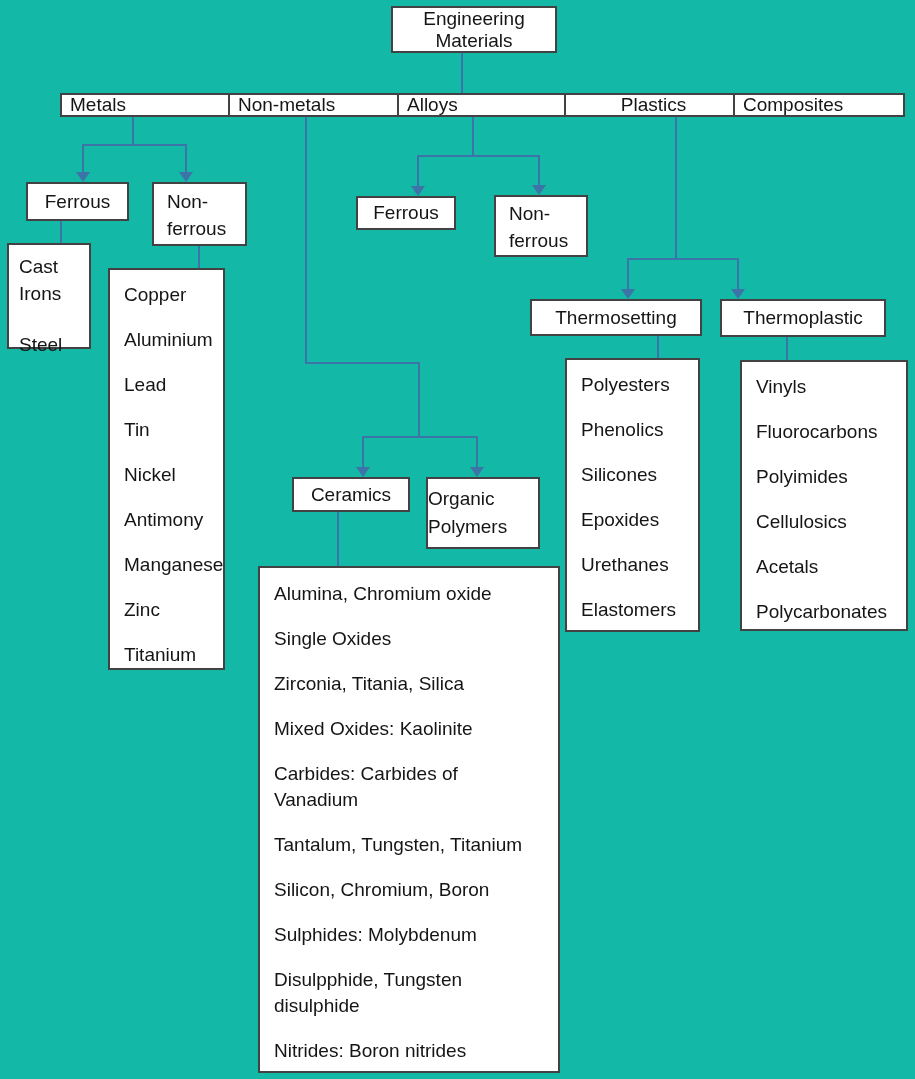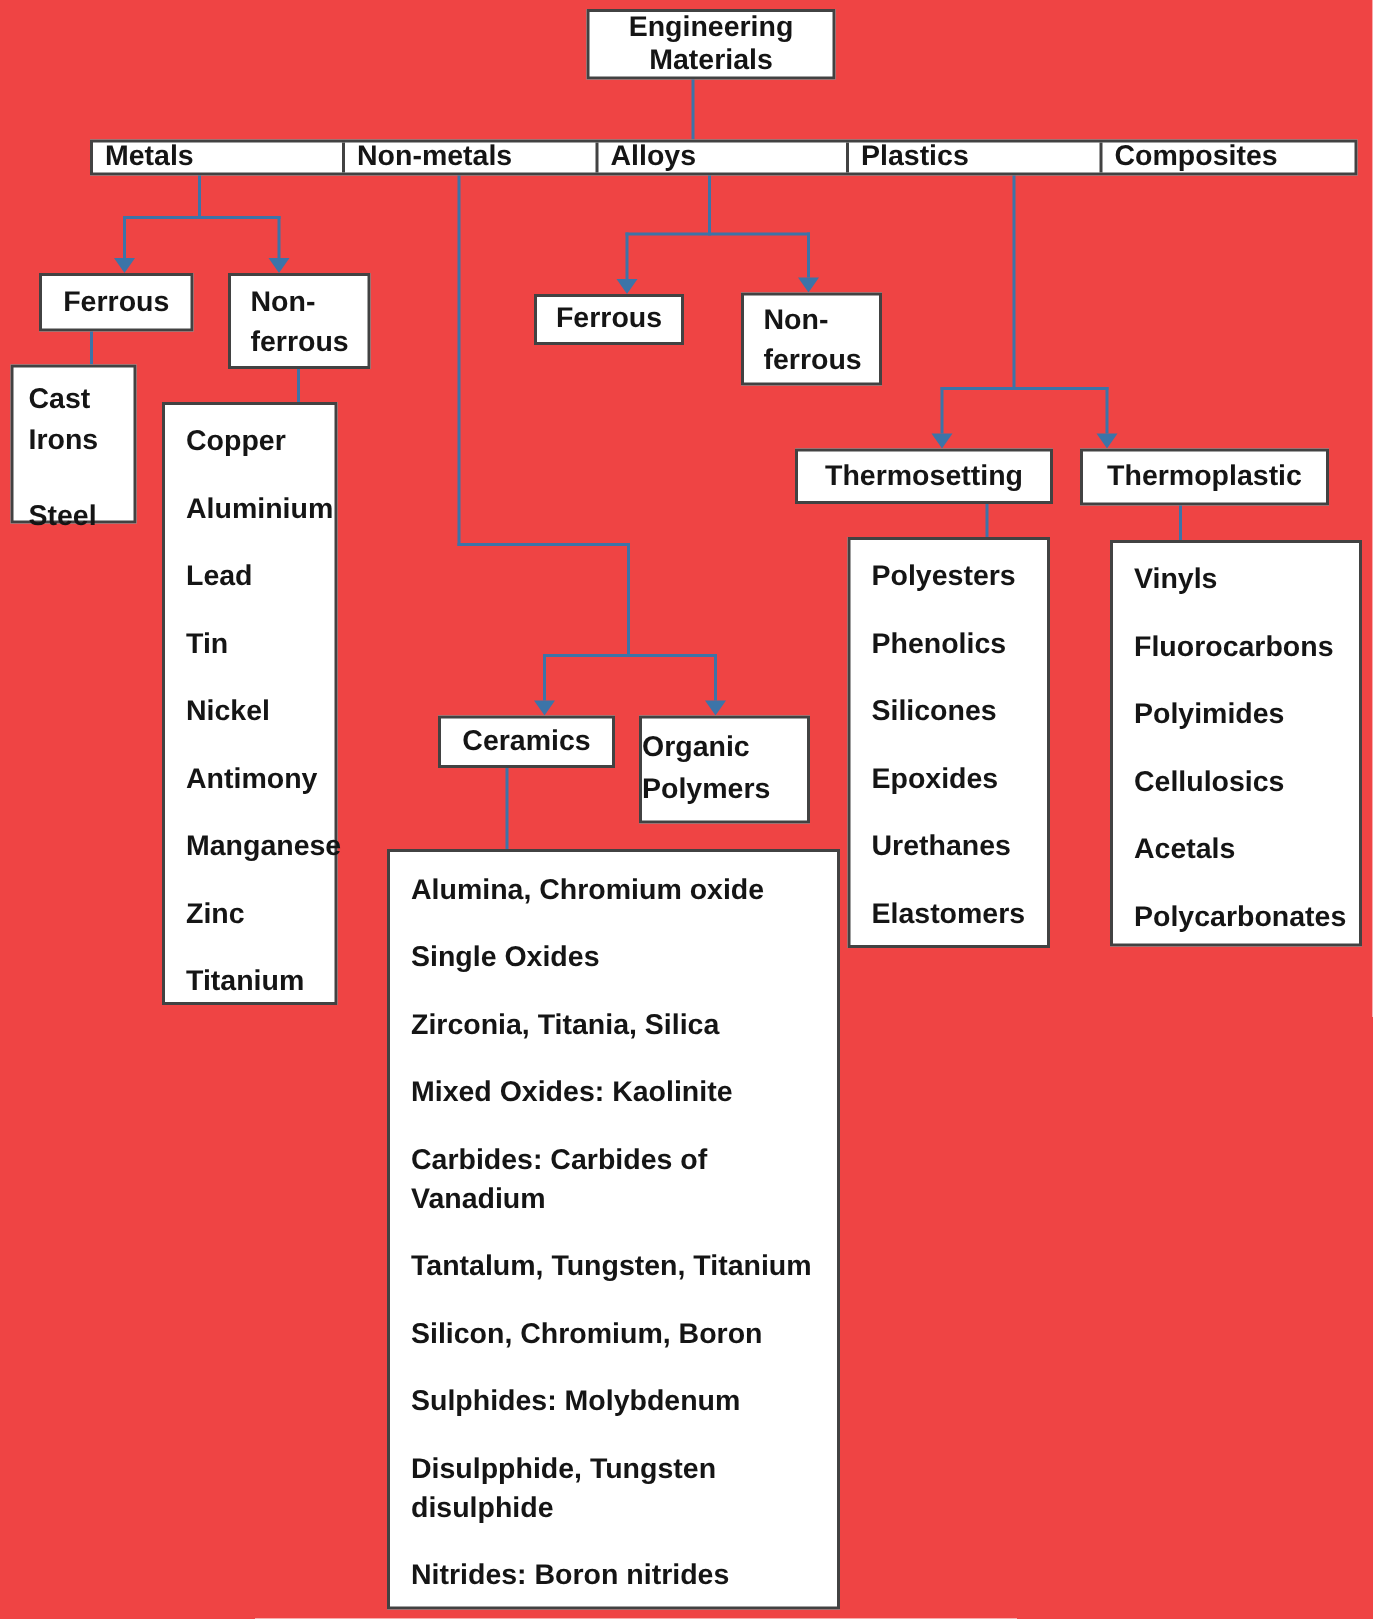--- a/index.html
+++ b/index.html
@@ -2,22 +2,22 @@
 <html style="--line: #3c74a8; --border: #424242;"><head>
 <meta charset="utf-8">
 <style>
   :root{
     --line:#3c74a8;
     --border:#424242;
     --text:#151515;
   }
   html,body{margin:0;padding:0;background:#ffffff;}
   #stage{
-    position:relative;width:915px;height:1079px;background:#ef4444;
-    font-family:"Liberation Sans",sans-serif;color:var(--text);overflow:hidden;font-weight:bold;
+    position:relative;width:915px;height:1079px;background:#14b8a6;
+    font-family:"Liberation Sans",sans-serif;color:var(--text);overflow:hidden;
   }
   .box{
     position:absolute;border:2px solid var(--border);background:#fff;
     box-sizing:border-box;font-size:19px;line-height:26px;
   }
   .center{display:flex;align-items:center;justify-content:center;text-align:center;}
   .vl{position:absolute;width:2px;background:var(--line);}
   .hl{position:absolute;height:2px;background:var(--line);}
   .ah{position:absolute;width:0;height:0;border-left:7px solid transparent;
       border-right:7px solid transparent;border-top:10px solid var(--line);}
@@ -44,21 +44,21 @@
   <div id="bar">
     <div class="cell" style="width:168px;align-items:center;">
       <span>Metals</span>
     </div>
     <div class="cell" style="width:169px;">
       <span>Non-metals</span>
     </div>
     <div class="cell" style="width:167px;">
       <span>Alloys</span>
     </div>
-    <div class="cell" style="width:169px;">
+    <div class="cell" style="width:169px;justify-content:center;">
       <span>Plastics</span>
     </div>
     <div class="cell">
       <span>Composites</span>
     </div>
   </div>
 
   <div class="vl" style="left:132px;top:117px;height:28px;"></div>
   <div class="hl" style="left:82px;top:144px;width:105px;"></div>
   <div class="vl" style="left:82px;top:144px;height:28px;"></div>

